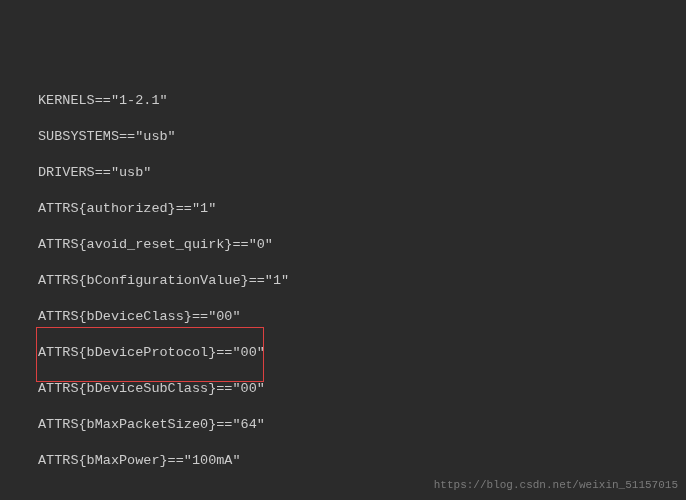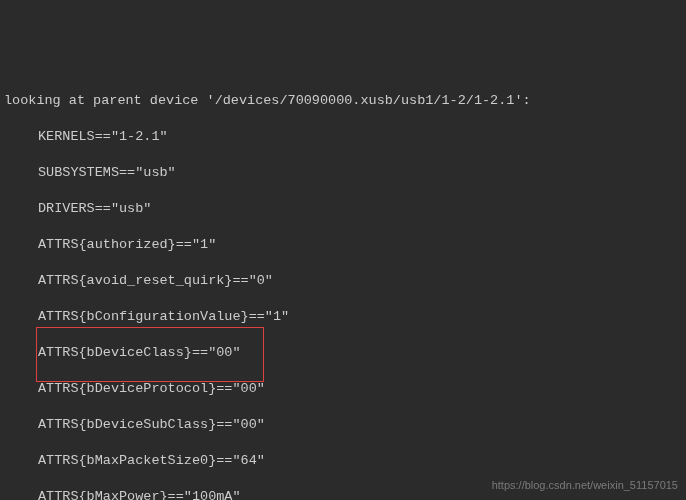--- a/index.html
+++ b/index.html
@@ -28,31 +28,30 @@
     width: 228px;
     height: 55px;
     pointer-events: none;
   }
   .watermark {
     position: absolute;
     right: 8px;
     bottom: 6px;
     color: #7a7a7a;
     font-size: 11px;
-    font-family: Liberation Sans, sans-serif;
+    font-family: Liberation Mono, monospace;
     white-space: nowrap;
   }
 </style>
 </head>
 <body>
 
 
 
 <div class="terminal">
-<div class="line">looking at parent device '/devices/70090000.xusb/usb1/1-2/1-2.1':</div>
 <div class="indent">KERNELS=="1-2.1"</div>
 <div class="indent">SUBSYSTEMS=="usb"</div>
 <div class="indent">DRIVERS=="usb"</div>
 <div class="indent">ATTRS{authorized}=="1"</div>
 <div class="indent">ATTRS{avoid_reset_quirk}=="0"</div>
 <div class="indent">ATTRS{bConfigurationValue}=="1"</div>
 <div class="indent">ATTRS{bDeviceClass}=="00"</div>
 <div class="indent">ATTRS{bDeviceProtocol}=="00"</div>
 <div class="indent">ATTRS{bDeviceSubClass}=="00"</div>
 <div class="indent">ATTRS{bMaxPacketSize0}=="64"</div>

